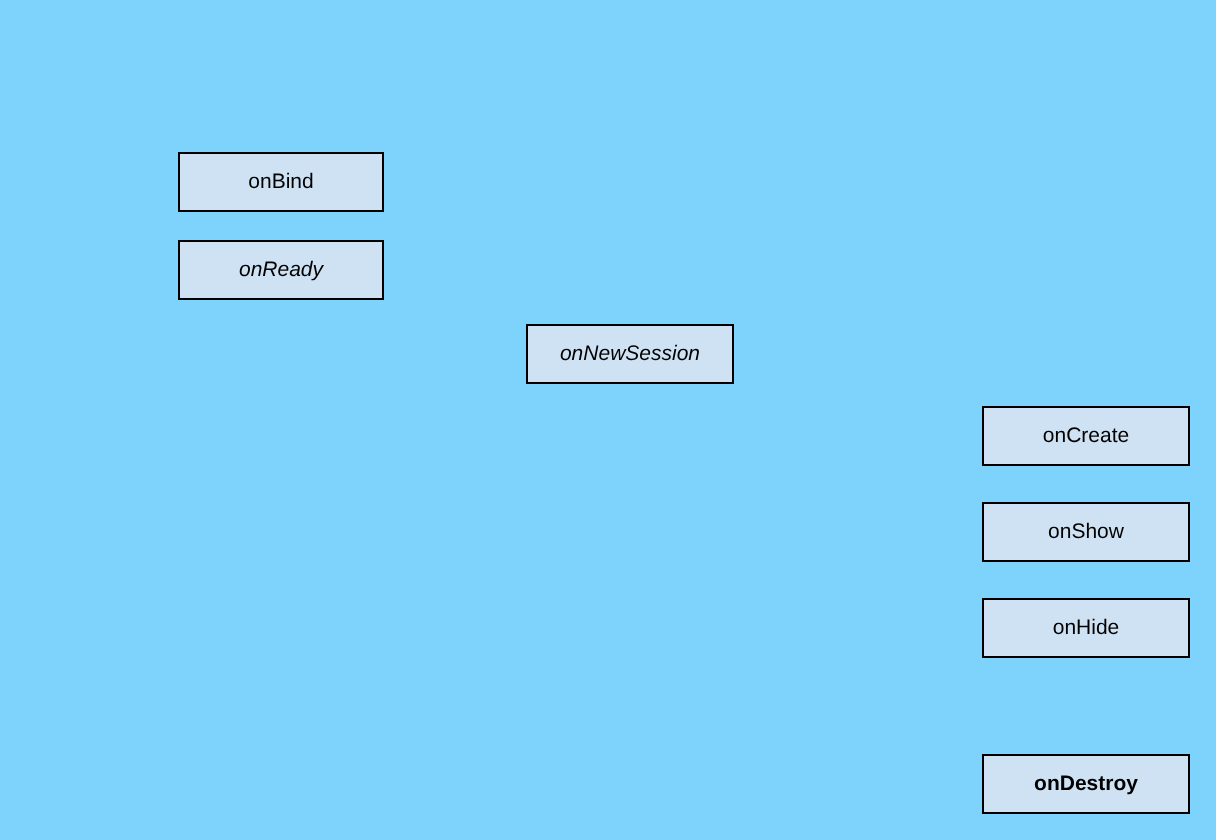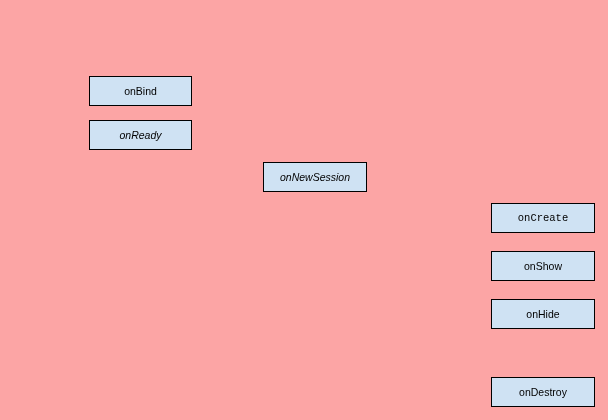--- a/index.html
+++ b/index.html
@@ -4,21 +4,21 @@
 <style>
   html, body {
     margin: 0;
     padding: 0;
     background: #000000;
   }
   .canvas {
     position: relative;
     width: 608px;
     height: 420px;
-    background: #fca5a5;
+    background: #7dd3fc;
     overflow: hidden;
     font-family: "Liberation Sans", sans-serif;
   }
   .node {
     position: absolute;
     box-sizing: border-box;
     background: #cfe2f3;
     border: 1px solid #000000;
     color: #000000;
     font-size: 10.5px;
@@ -28,24 +28,24 @@
     justify-content: center;
     white-space: nowrap;
   }
   
   .pos-onbind     { left: 89px;  top: 76px;  width: 103px; height: 30px; }
   .pos-onready    { left: 89px;  top: 120px; width: 103px; height: 30px; font-style: italic; }
   .pos-onshutdown { left: 89px;  top: 376px; width: 103px; height: 30px; }
   
   .pos-onnewsession { left: 263px; top: 162px; width: 104px; height: 30px; font-style: italic; }
   
-  .pos-oncreate   { left: 491px; top: 203px; width: 104px; height: 30px; font-family: Liberation Mono, monospace; }
+  .pos-oncreate   { left: 491px; top: 203px; width: 104px; height: 30px; }
   .pos-onshow     { left: 491px; top: 251px; width: 104px; height: 30px; }
   .pos-onhide     { left: 491px; top: 299px; width: 104px; height: 30px; }
-  .pos-ondestroy  { left: 491px; top: 377px; width: 104px; height: 30px; }
+  .pos-ondestroy  { left: 491px; top: 377px; width: 104px; height: 30px; font-weight: bold; }
 </style>
 </head>
 <body>
 
 <div class="canvas">
 
   <div class="node pos-onbind">onBind</div>
 
   <div class="node pos-onready">onReady</div>
 

